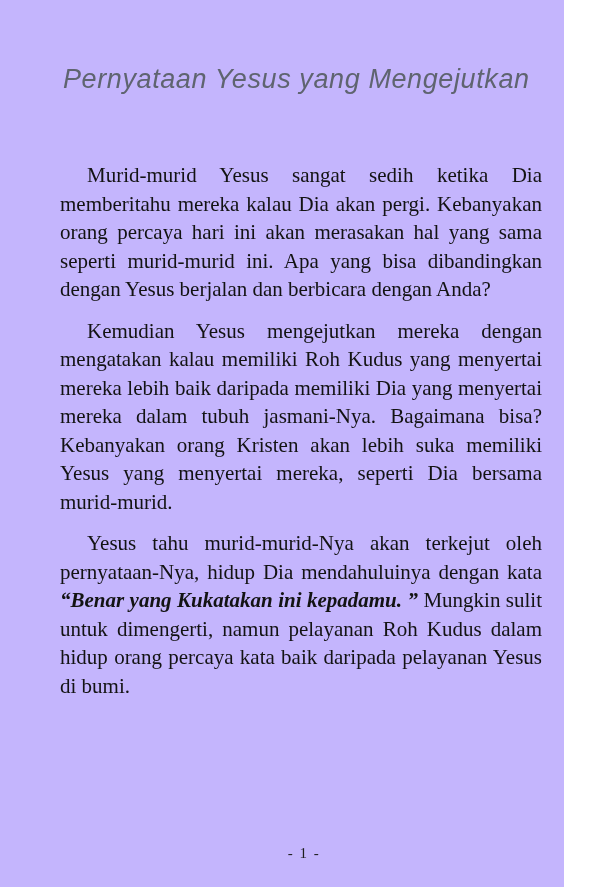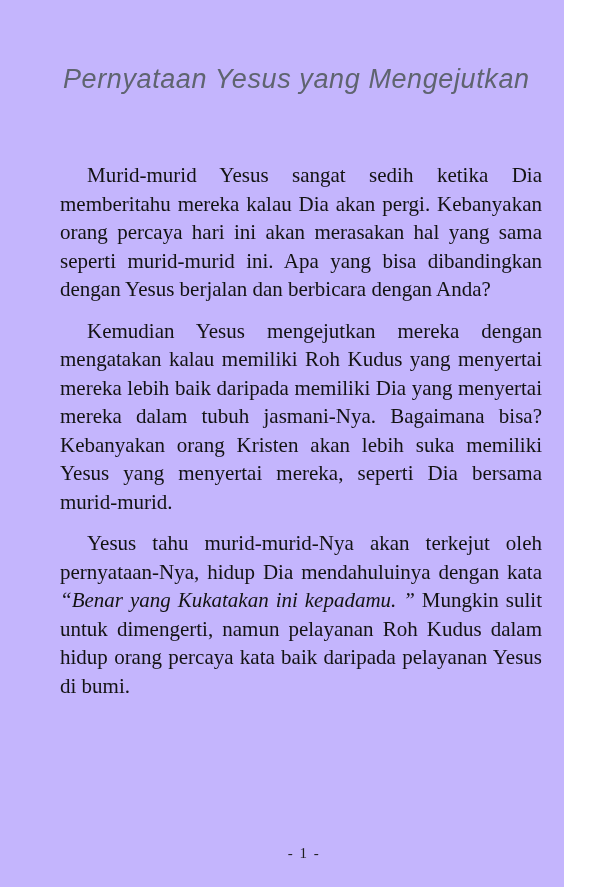--- a/index.html
+++ b/index.html
@@ -38,20 +38,21 @@
     line-height: 28.5px;
     color: #131313;
     margin-top: 37px;
   }
   .body-text p {
     margin: 0 0 13px 0;
     text-indent: 27px;
   }
   .quote {
     font-style: italic;
+    font-weight: bold;
   }
   .page-number {
     position: absolute;
     left: 0;
     top: 845px;
     width: 608px;
     text-align: center;
     font-size: 15px;
     letter-spacing: 1.5px;
     color: #1d1d1d;

